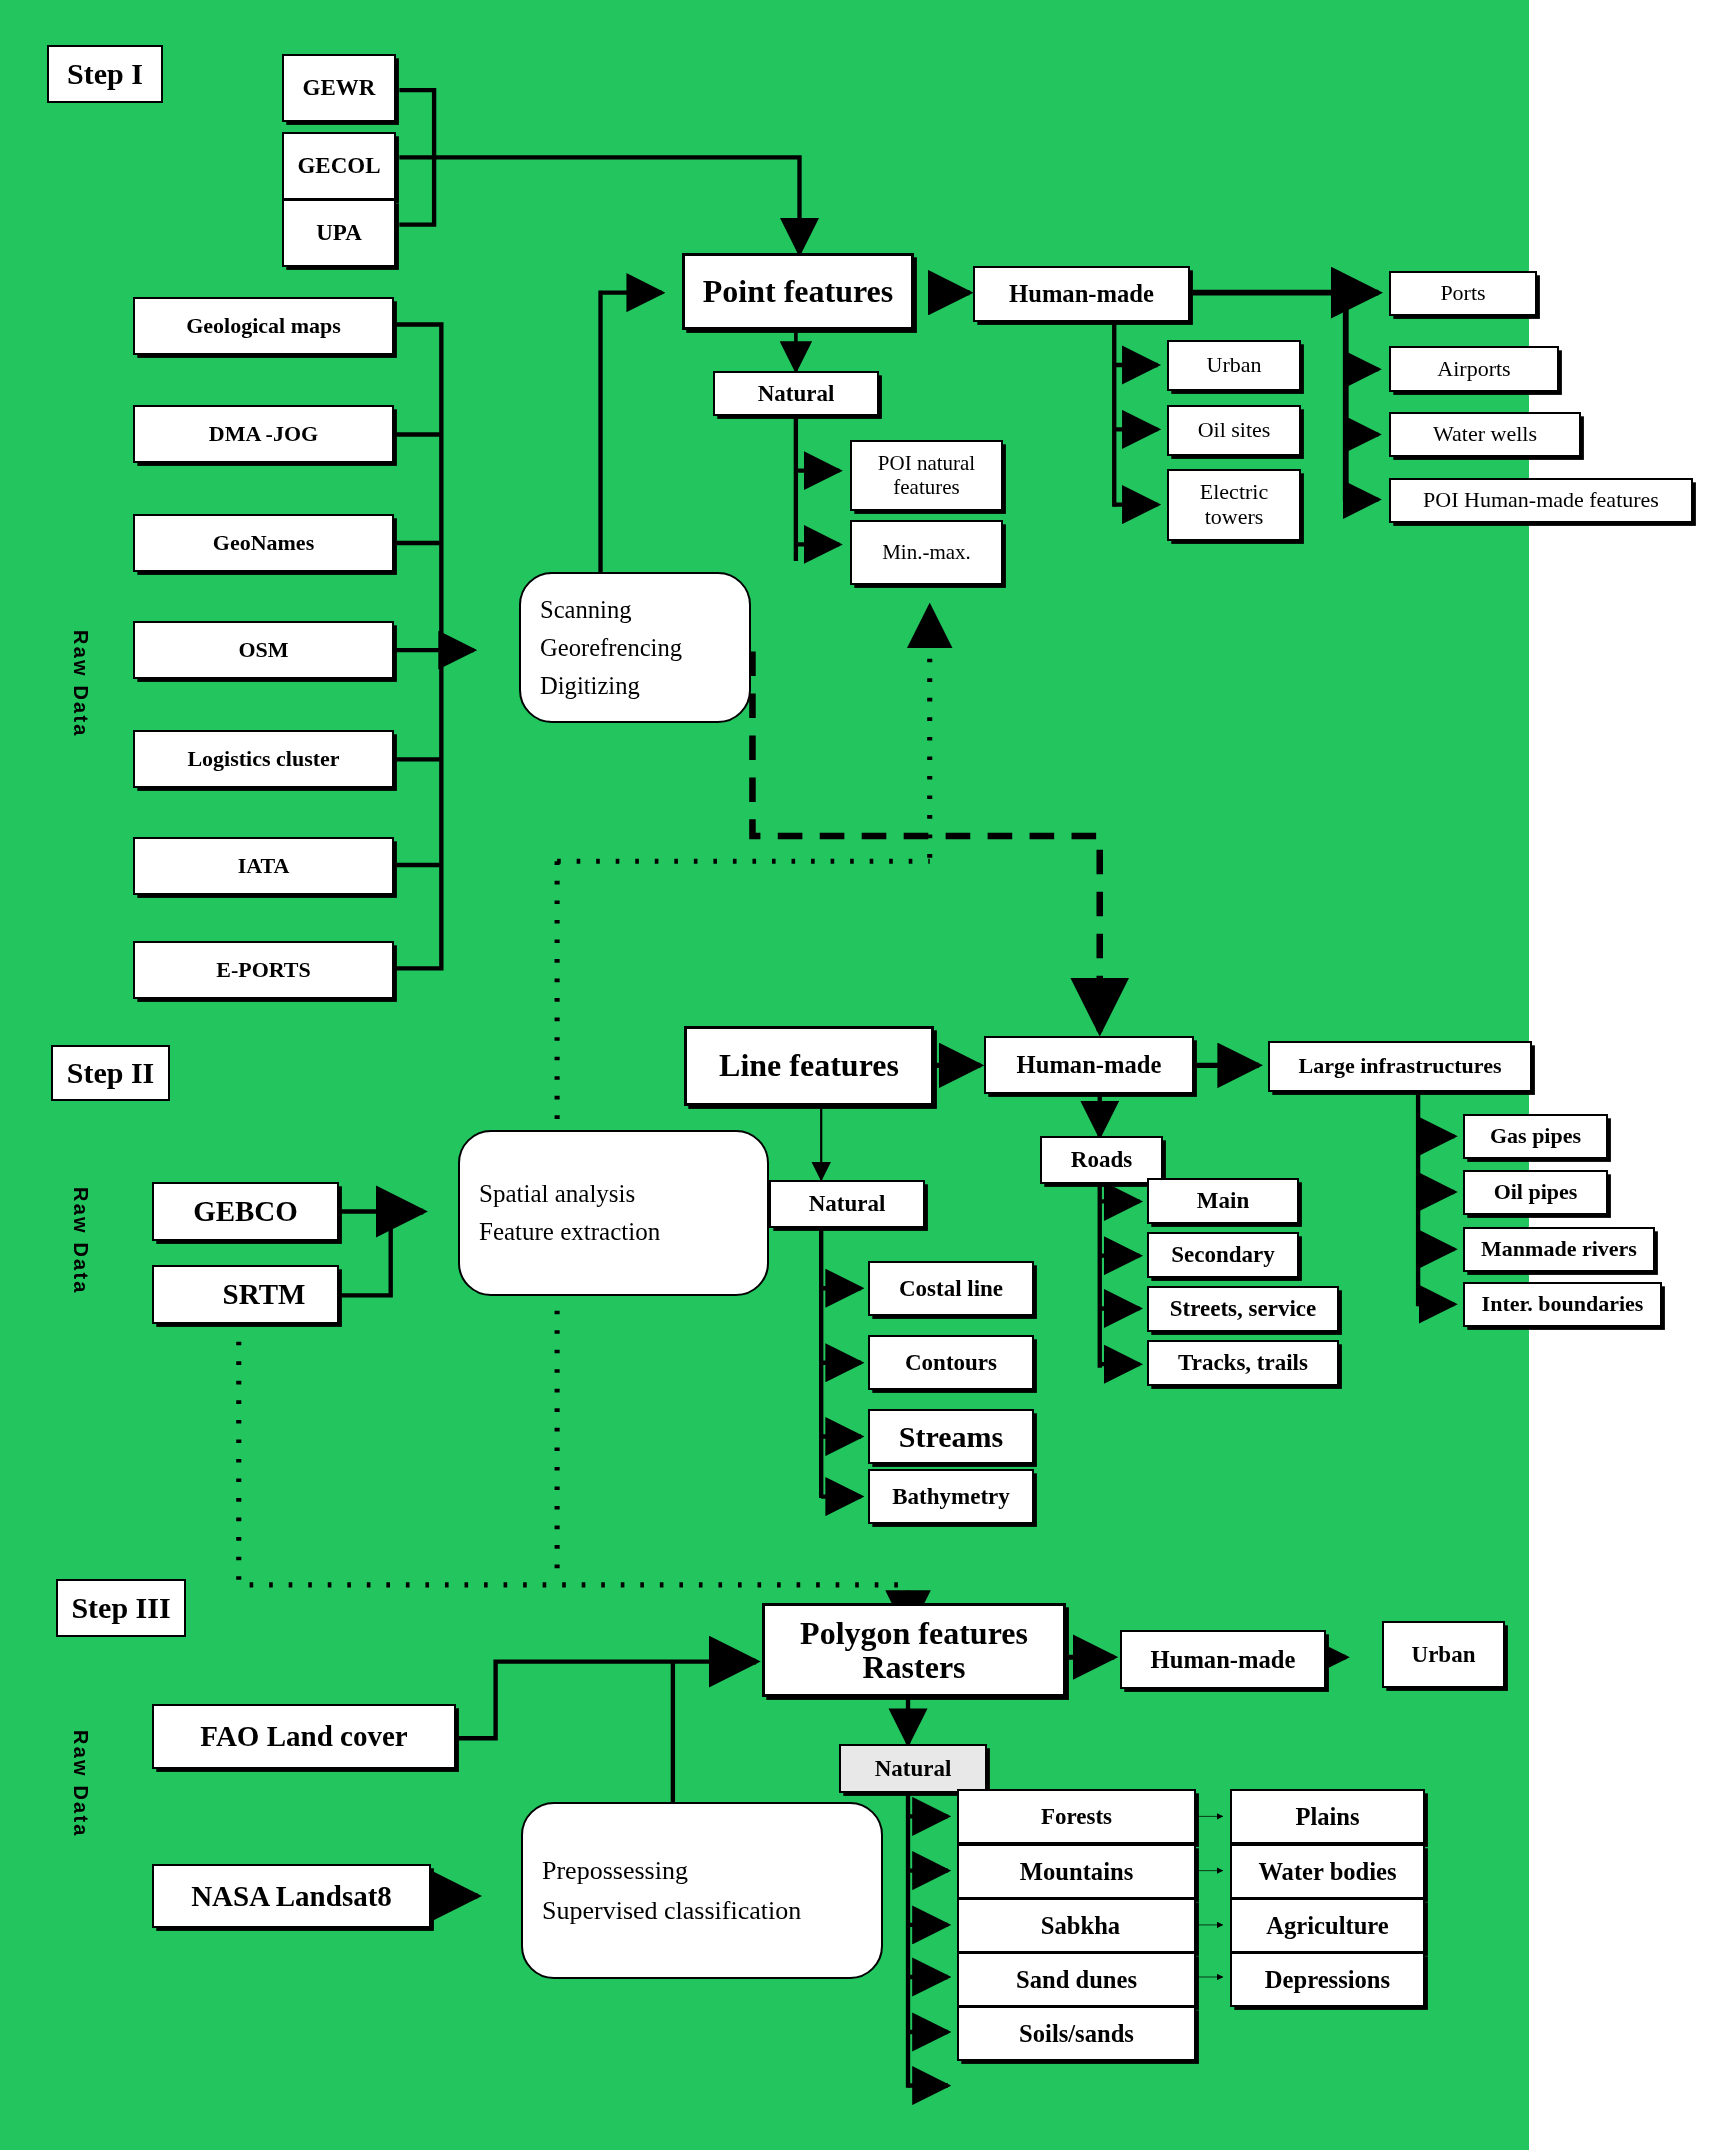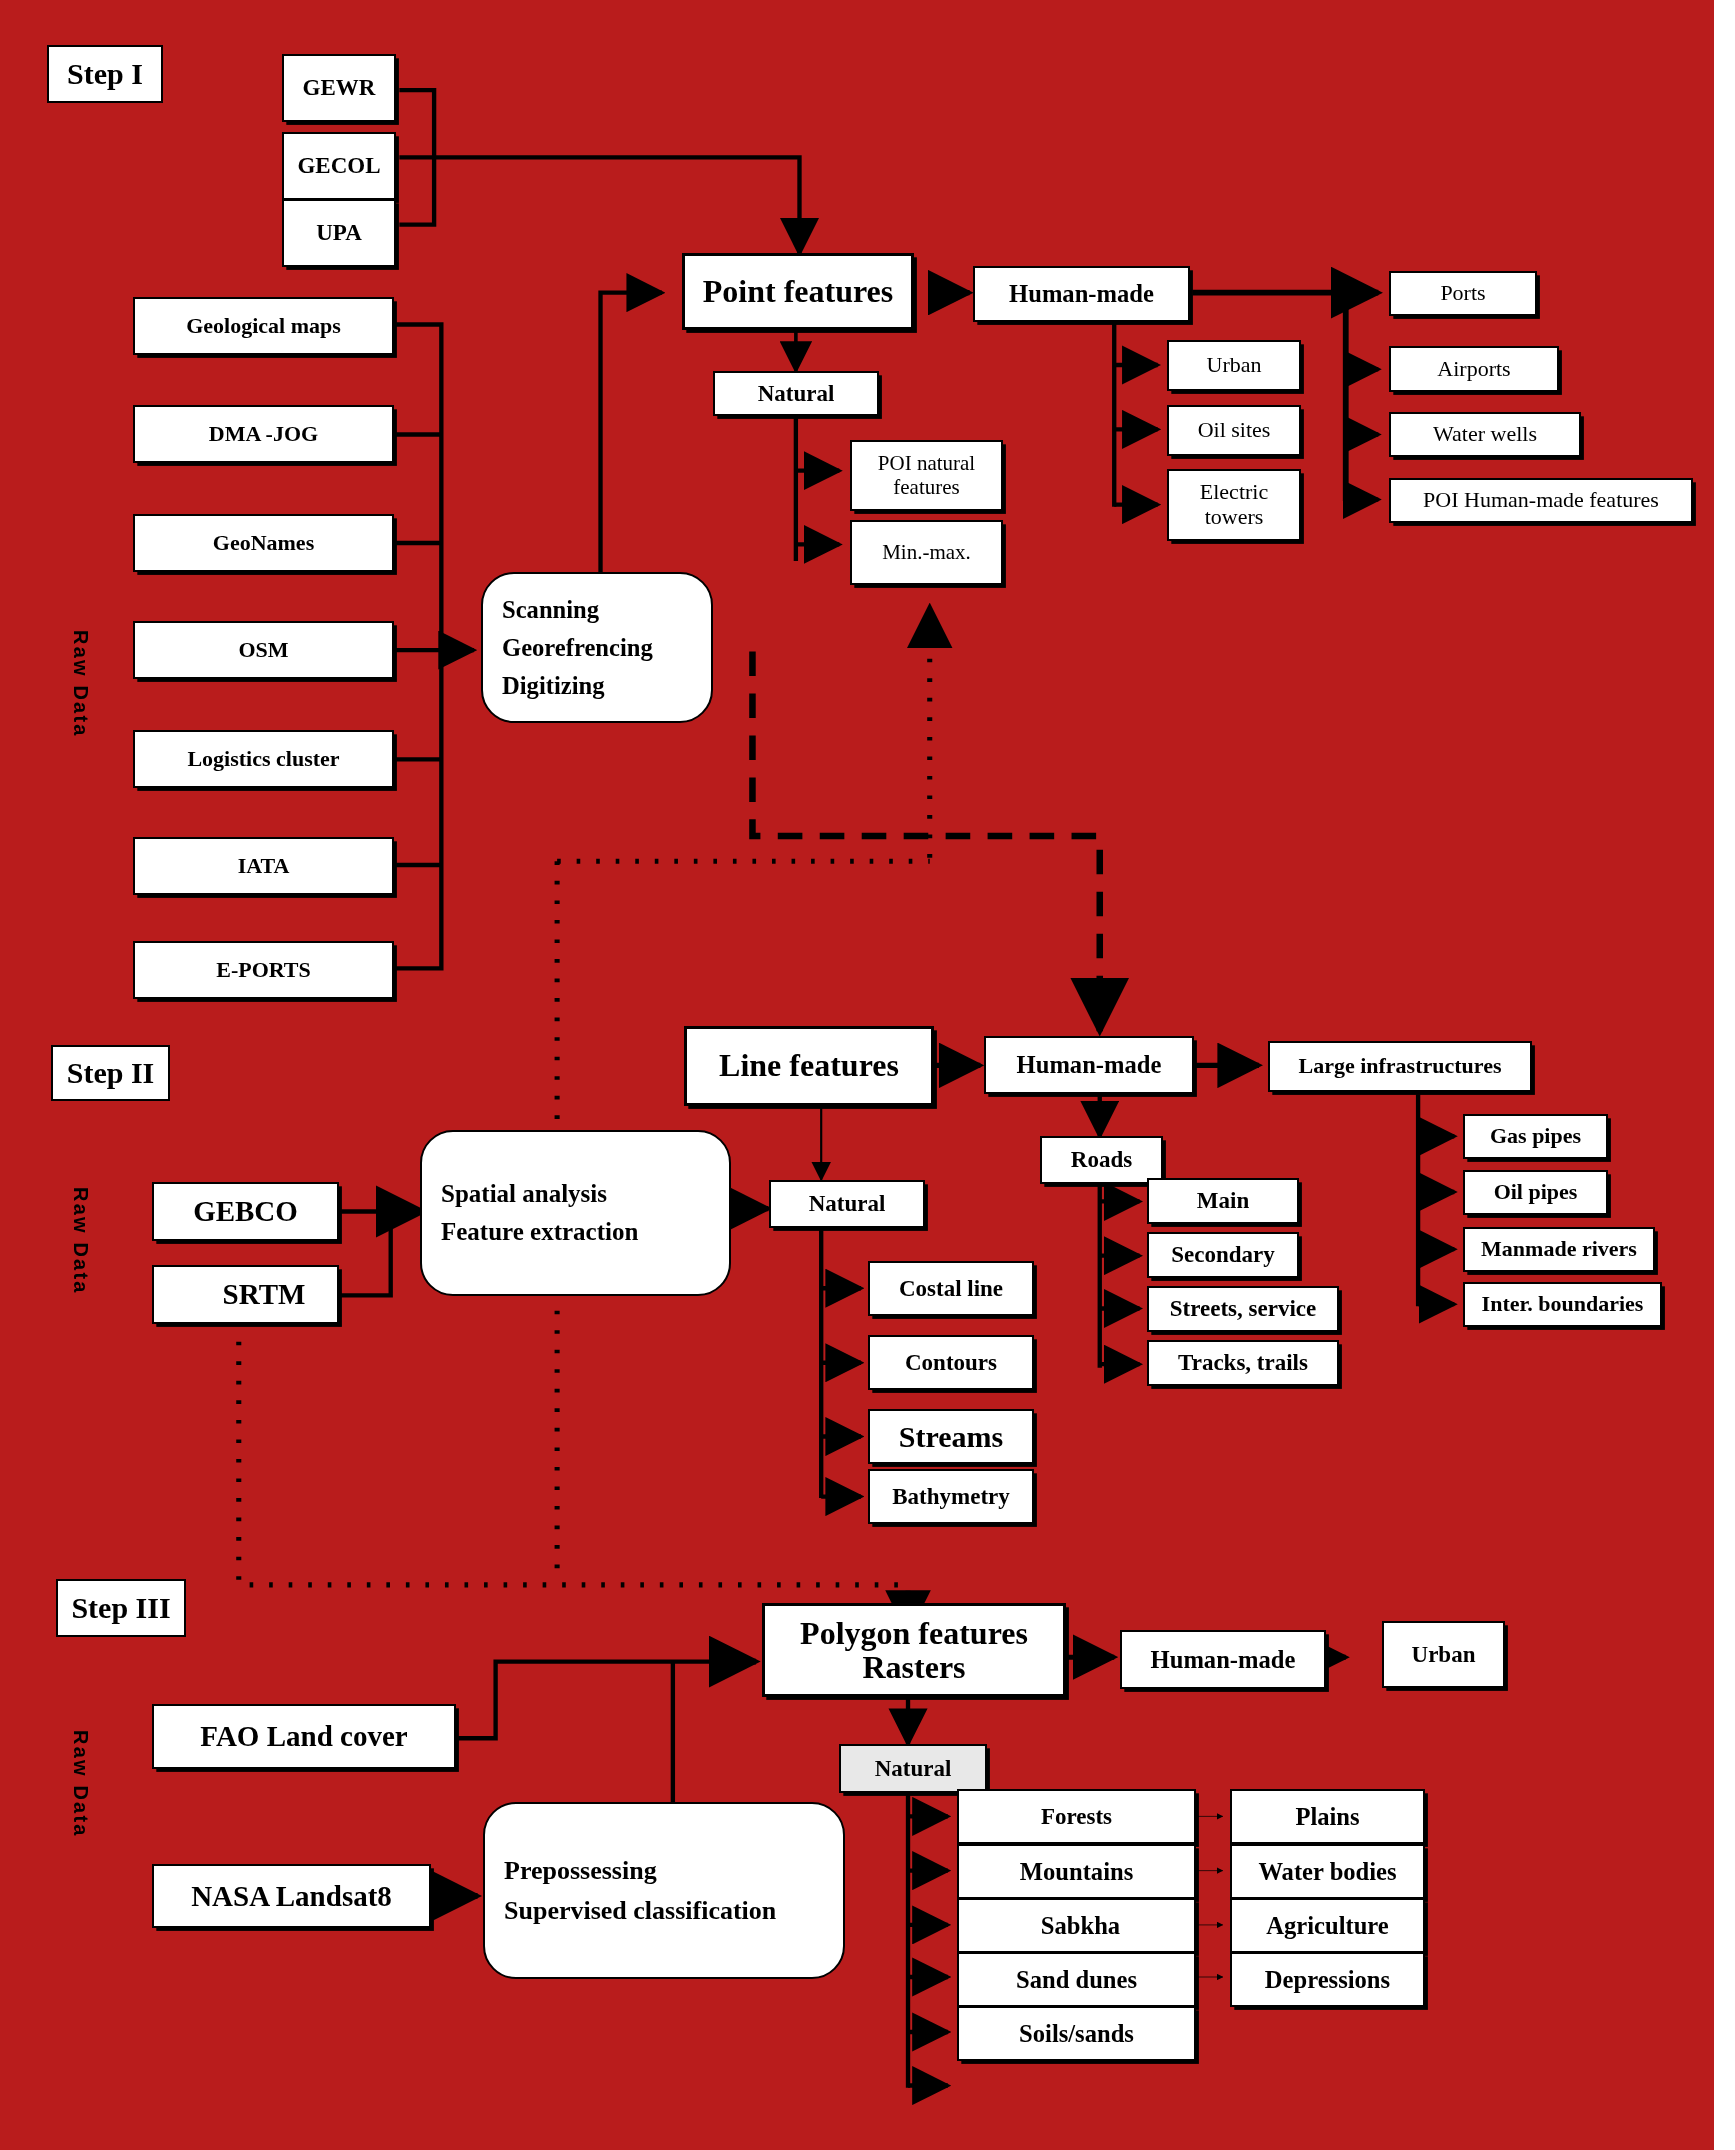--- a/index.html
+++ b/index.html
@@ -1,32 +1,32 @@
 <!DOCTYPE html>
 <html style="font-size:11.6px"><head>
 <meta charset="utf-8">
 <style>
   html,body{margin:0;padding:0;background:#fff;}
-  #page{position:relative;width:1714px;height:2151px;background:#b91c1c;
+  #page{position:relative;width:1529px;height:2151px;background:#22c55e;
         font-family:"Liberation Serif","DejaVu Serif",serif;}
   svg.lines{position:absolute;left:0;top:0;width:1735px;height:2151px;pointer-events:none;}
   .node{position:absolute;box-sizing:border-box;background:#fff;border:2.2px solid #000;
         display:flex;align-items:center;justify-content:center;text-align:center;
         color:#000;line-height:1.12;}
   .node.sh{box-shadow:3.6px 3.6px 0 -0.7px #000;}
   .node.bold{font-weight:bold;}
   .node.grey{background:#e8e8e8;}
   .step{position:absolute;box-sizing:border-box;border:2.2px solid #000;background:#fff;
         display:flex;align-items:center;justify-content:center;font-weight:bold;}
   .rawdata{position:absolute;font-weight:bold;letter-spacing:2.2px;
            writing-mode:vertical-rl;text-orientation:mixed;
            font-family:"Liberation Sans","DejaVu Sans",sans-serif;color:#000;}
   .proc{position:absolute;box-sizing:border-box;border:2.2px solid #000;background:#fff;
         border-radius:33px;display:flex;flex-direction:column;justify-content:center;
-        padding-left:19px;font-weight:bold;}
+        padding-left:19px;font-weight:normal;margin-left:38px;}
   .proc div{padding:5px 0;}
 </style>
 </head>
 <body>
 
 <div id="page">
 
   <svg class="lines" viewBox="0 0 2398 2972">
     <defs>
       <marker id="ah" markerWidth="9" markerHeight="9" refX="8.2" refY="4.5" orient="auto" markerUnits="strokeWidth">

